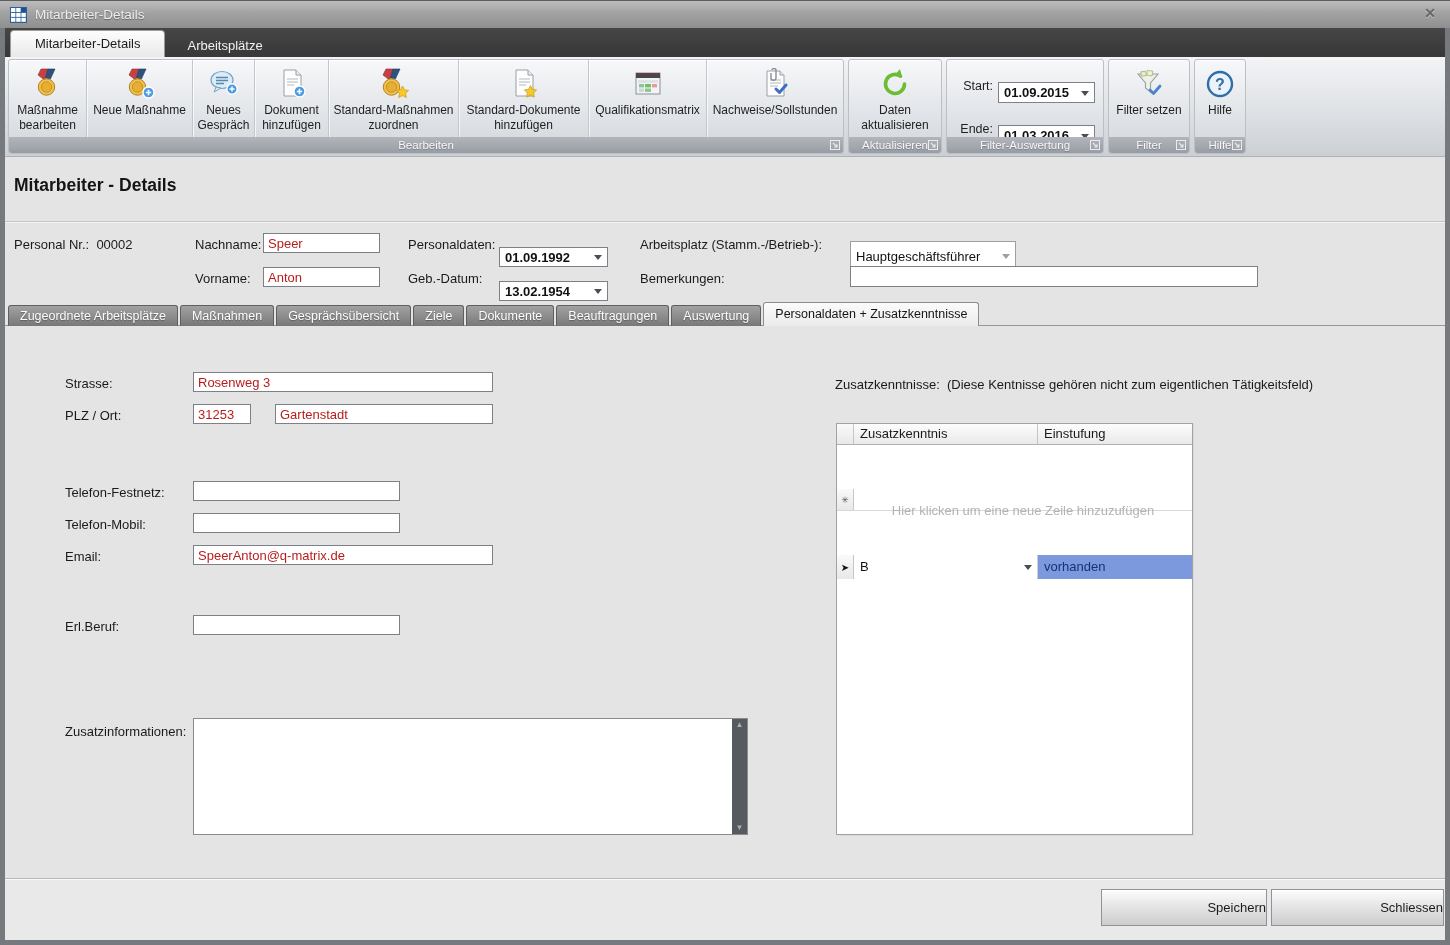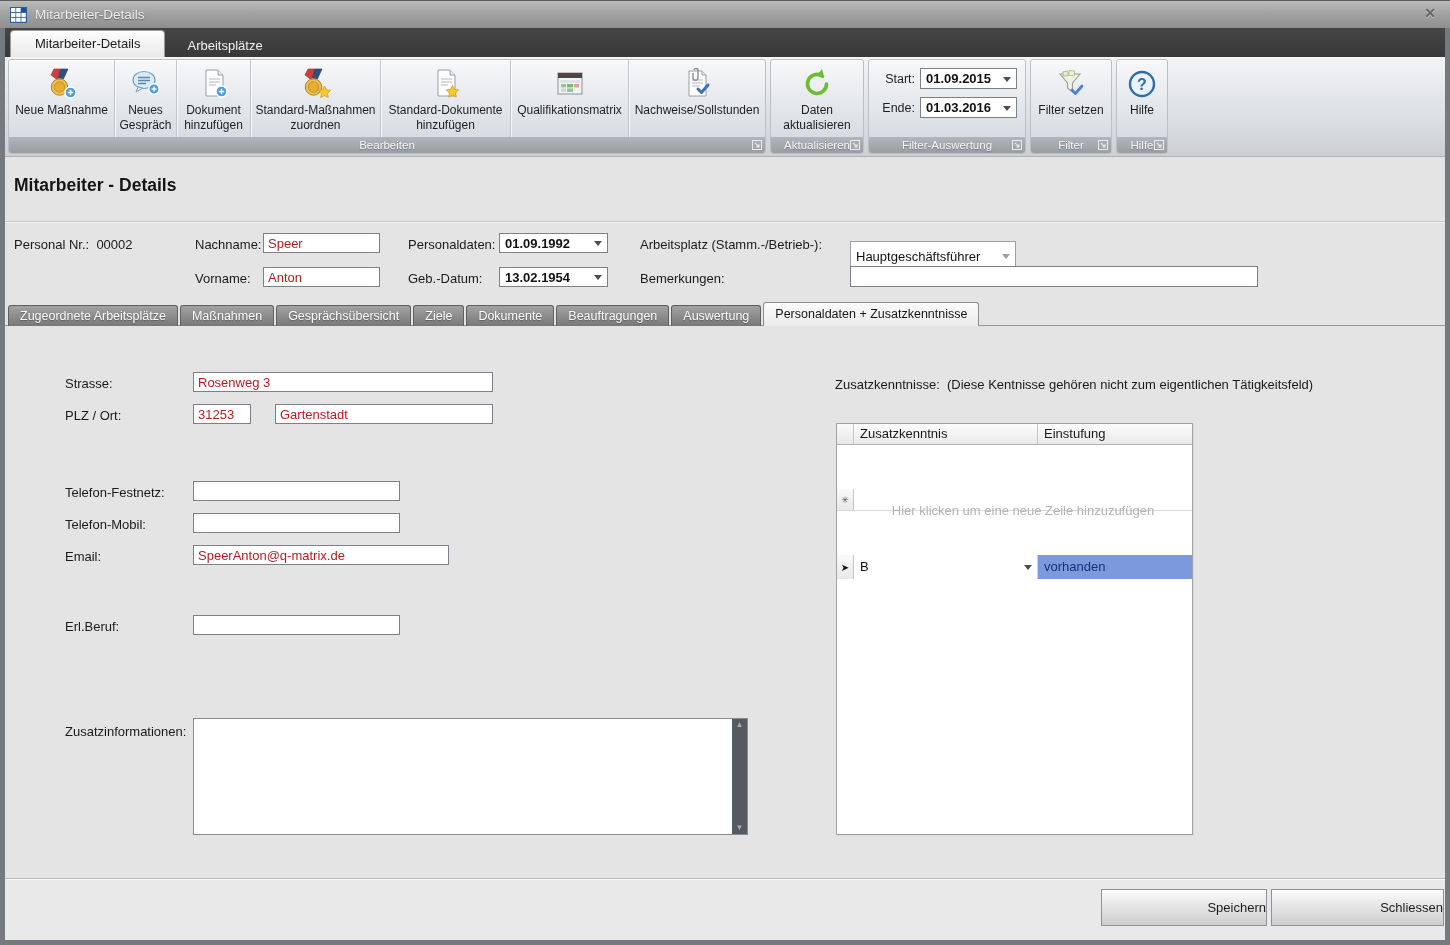--- a/index.html
+++ b/index.html
@@ -31,21 +31,21 @@
   .launcher{position:absolute;right:3px;bottom:3px;width:10px;height:10px;}
   .rbtn{height:79px;display:flex;flex-direction:column;align-items:center;padding-top:5px;cursor:default;}
   .rbtn .ic{height:38px;display:flex;align-items:center;justify-content:center;}
   .rbtn .lbl{font-size:12px;line-height:15px;color:#1e1e1e;text-align:center;white-space:pre-line;}
   .sep{border-right:1px solid #c3c7cc;box-shadow:1px 0 0 rgba(255,255,255,.7);}
   .filterrows{display:flex;flex-direction:column;justify-content:center;padding:8px 8px 0;gap:8px;}
   .frow{display:flex;align-items:center;}
   .frow .flabel{font-size:12.5px;color:#1e1e1e;width:38px;text-align:right;margin-right:5px;}
   .combo{position:relative;background:#fff;border:1px solid #7d8187;height:21px;display:flex;align-items:center;
          padding:0 18px 0 5px;font-size:13px;color:#111;}
-  .combo.bold{font-weight:700;}
+  .combo.bold{font-weight:700;margin-top:14px;}
   .combo .arr,.cellarr{position:absolute;right:5px;top:50%;margin-top:-2px;width:0;height:0;
          border-left:4px solid transparent;border-right:4px solid transparent;border-top:5px solid #4a4e54;}
   
   .main{flex:1;position:relative;background:#e4e4e4;}
   .pagetitle{position:absolute;left:9px;top:18px;font-size:17.5px;font-weight:bold;color:#141414;}
   .hdiv{position:absolute;left:0;right:0;top:64px;height:1px;background:#c6c6c6;box-shadow:0 1px 0 #f2f2f2;}
   .flabel2{position:absolute;font-size:13px;color:#1a1a1a;}
   .tinput{position:absolute;height:20px;background:#fff;border:1px solid #7d8187;font-size:13px;color:#b91c1c;
           padding:0 4px;outline:none;}
   
@@ -109,20 +109,32 @@
   <div class="frame">
 
     <div class="tabbar">
       <div class="toptab active">Mitarbeiter-Details</div>
       <div class="toptab">Arbeitsplätze</div>
     </div>
 
     <div class="ribbon">
 
       <div class="rgroup">
+        <div class="rbtn sep" style="width:78px">
+          <div class="ic">
+            <svg width="30" height="32" viewBox="0 0 30 32">
+                <path d="M8 1h7l-3.4 11L5 7z" fill="#c84040" stroke="#8e2b2b" stroke-width=".6"></path>
+                <path d="M15 1h7l-4.6 10-5-1z" fill="#31507f" stroke="#1f3a62" stroke-width=".6"></path>
+                <circle cx="13.5" cy="19" r="8.2" fill="#f0c14d" stroke="#b0821c"></circle>
+                <circle cx="13.5" cy="19" r="5.2" fill="#e6ae32" stroke="#c6922a"></circle>
+              </svg>
+          </div>
+          <div class="lbl">Maßnahme
+bearbeiten</div>
+        </div>
         <div class="rbtn sep" style="width:106px">
           <div class="ic">
             <svg width="32" height="32" viewBox="0 0 32 32">
                 <path d="M8 1h7l-3.4 11L5 7z" fill="#c84040" stroke="#8e2b2b" stroke-width=".6"></path>
                 <path d="M15 1h7l-4.6 10-5-1z" fill="#31507f" stroke="#1f3a62" stroke-width=".6"></path>
                 <circle cx="13.5" cy="19" r="8.2" fill="#f0c14d" stroke="#b0821c"></circle>
                 <circle cx="13.5" cy="19" r="5.2" fill="#e6ae32" stroke="#c6922a"></circle>
                 <circle cx="24.5" cy="24.5" r="5.5" fill="#4d9be0" stroke="#fff" stroke-width="1.4"></circle>
                 <path d="M24.5 21.8v5.4M21.8 24.5h5.4" stroke="#fff" stroke-width="1.6"></path>
               </svg>
@@ -344,21 +356,21 @@
         <input class="tinput" style="left: 188px; top: 78px; width: 58px;" value="31253">
         <input class="tinput" style="left: 270px; top: 78px; width: 218px;" value="Gartenstadt">
 
         <div class="flabel2" style="left:60px;top:159px">Telefon-Festnetz:</div>
         <input class="tinput" style="left: 188px; top: 155px; width: 207px;" value="">
 
         <div class="flabel2" style="left:60px;top:191px">Telefon-Mobil:</div>
         <input class="tinput" style="left: 188px; top: 187px; width: 207px;" value="">
 
         <div class="flabel2" style="left:60px;top:223px">Email:</div>
-        <input class="tinput" style="left: 188px; top: 219px; width: 256px;" value="SpeerAnton@q-matrix.de">
+        <input class="tinput" style="left: 188px; top: 219px; width: 300px;" value="SpeerAnton@q-matrix.de">
 
         <div class="flabel2" style="left:60px;top:293px">Erl.Beruf:</div>
         <input class="tinput" style="left: 188px; top: 289px; width: 207px;" value="">
 
         <div class="flabel2" style="left:60px;top:398px">Zusatzinformationen:</div>
         <div class="textwrap">
           <textarea style=""></textarea>
           <div class="vscroll">
             <span>▲</span>
             <span>▼</span>

